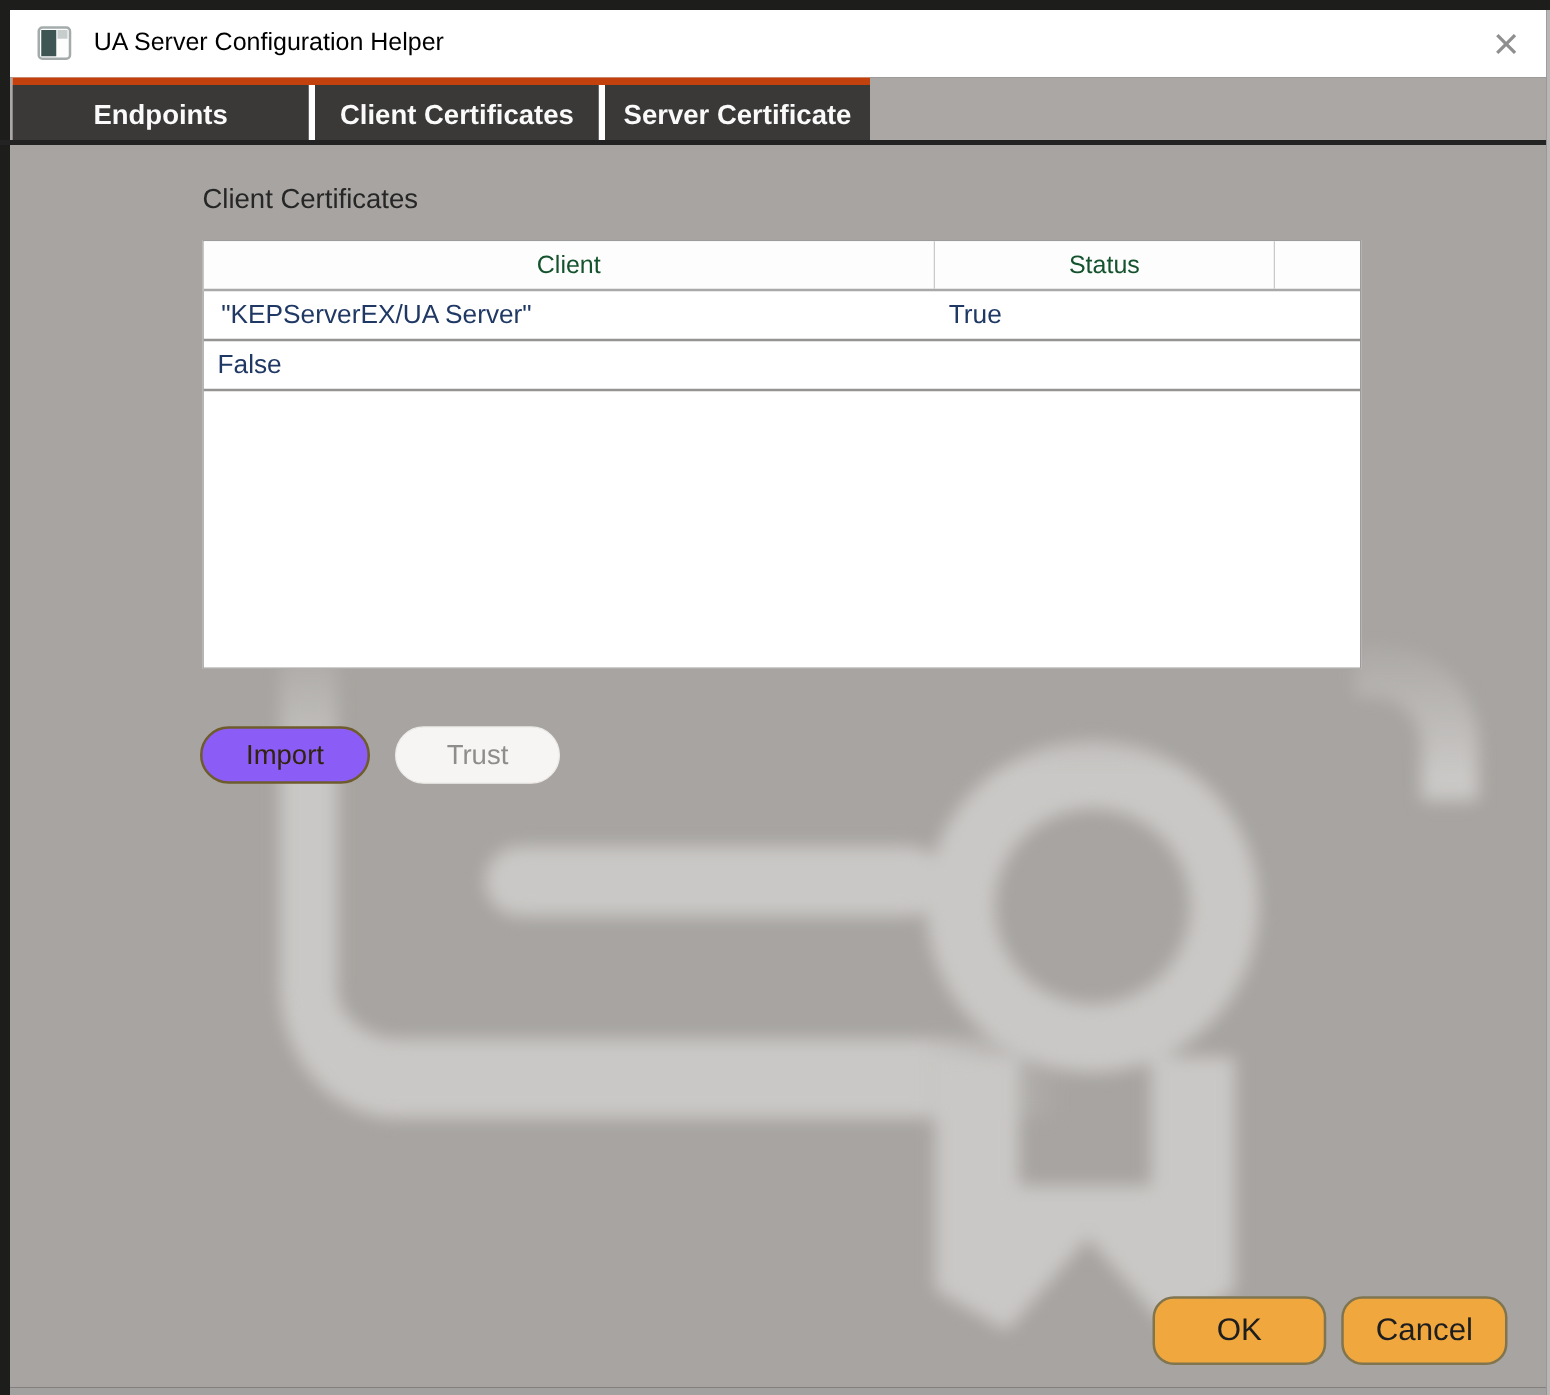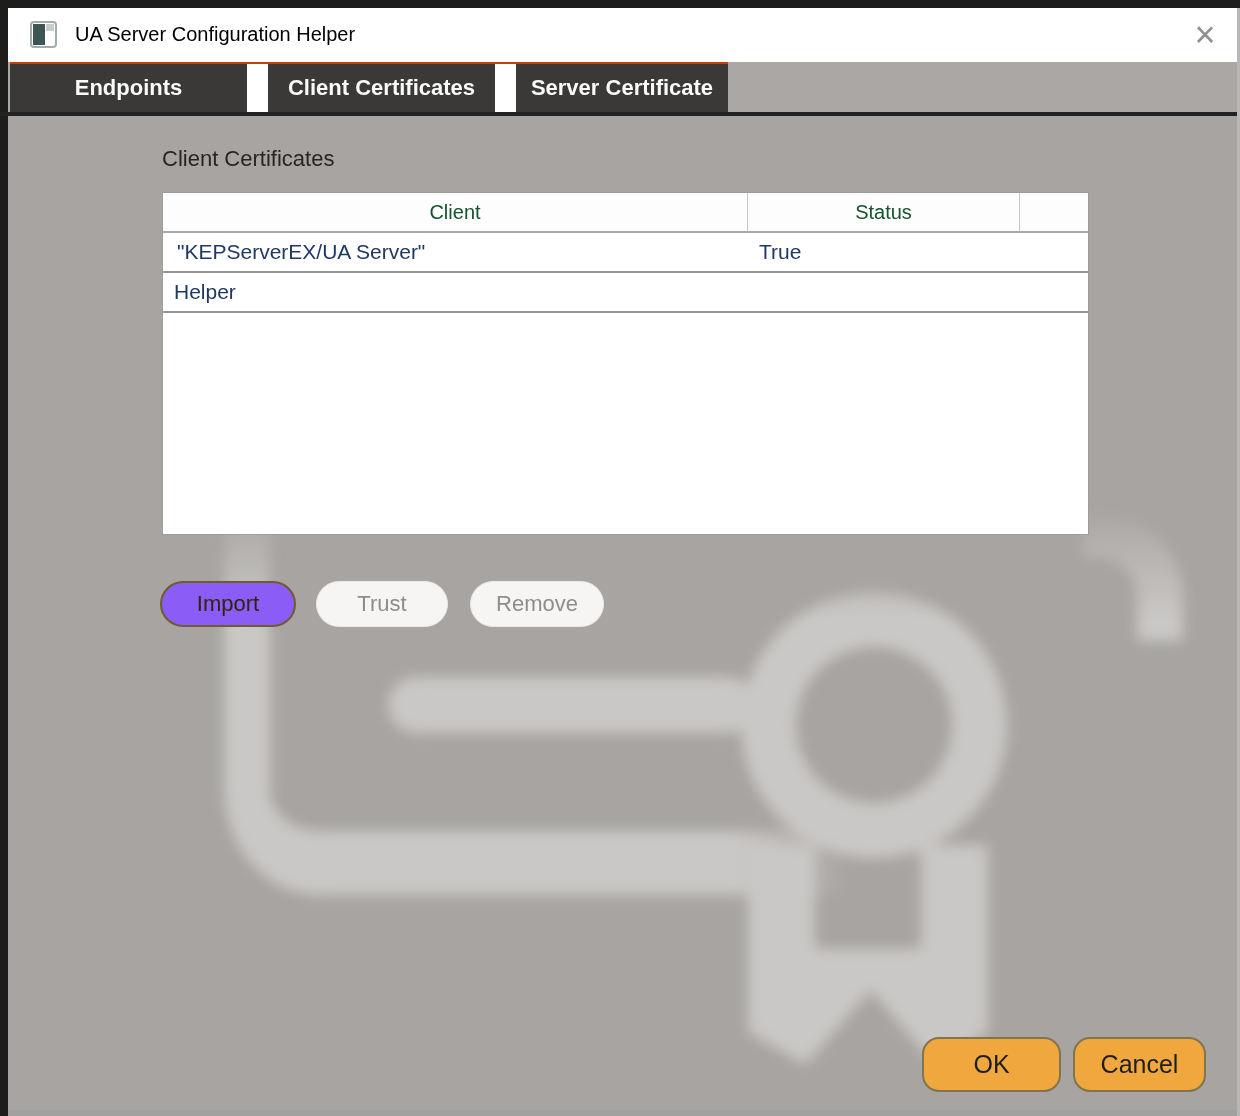--- a/index.html
+++ b/index.html
@@ -11,21 +11,21 @@
   
   .titlebar { position:absolute; left:8px; top:8px; width:1229px; height:54px; background:#ffffff; }
   .app-icon { position:absolute; left:22px; top:13px; width:27px; height:27px; background:#fdfdfd; border:2px solid #a4abab; border-radius:4px; }
   .app-icon .ico-left { position:absolute; left:1px; top:1px; width:12px; height:21px; background:#3d5654; }
   .app-icon .ico-sq  { position:absolute; right:1px; top:1px; width:8px; height:7px; background:#c7cdcd; }
   .title-text { position:absolute; left:67px; top:15px; font-size:20px; color:#000000; white-space:nowrap; }
   .close-btn { position:absolute; right:10px; top:5px; width:44px; height:44px; display:flex; align-items:center; justify-content:center; font-size:36px; color:#8f8f8f; cursor:pointer; line-height:1; }
 
   
   .tabstrip { position:absolute; left:8px; top:62px; width:1229px; height:50px; background:#aaa7a4; }
-  .tabs-row { position:absolute; left:2px; top:0; height:50px; display:flex; column-gap:21px; background:#ffffff; border-top:2px solid #c2410c; }
+  .tabs-row { position:absolute; left:2px; top:0; height:50px; display:flex; column-gap:5px; background:#ffffff; border-top:6px solid #c2410c; }
   .tab { background:#3a3938; color:#fafafa; font-size:22px; font-weight:bold; display:flex; align-items:center; justify-content:center; cursor:pointer; white-space:nowrap; height:48px; }
   .tab-endpoints { width:237px; }
   .tab-client    { width:227px; }
   .tab-server    { width:212px; }
   .tab-underline { position:absolute; left:0; top:112px; width:1240px; height:4px; background:#232323; }
 
   
   .content { position:absolute; left:8px; top:116px; width:1229px; height:994px; background:#a7a4a1; overflow:hidden; }
 
   
@@ -114,27 +114,26 @@
       <div class="t-head">
         <div class="th th-client">Client</div>
         <div class="th th-status">Status</div>
         <div class="th th-extra"></div>
       </div>
       <div class="t-row">
         <div class="td-client">"KEPServerEX/UA Server"</div>
         <div class="td-status">True</div>
       </div>
       <div class="t-row">
-        <div class="td-status">Helper</div>
+        <div class="td-status">False</div>
       </div>
     </div>
 
     <div class="btn btn-import">Import</div>
     <div class="btn btn-trust" aria-disabled="true">Trust</div>
-    <div class="btn btn-remove" aria-disabled="true">Remove</div>
 
     <div class="btn btn-ok">OK</div>
     <div class="btn btn-cancel">Cancel</div>
 
   </div>
 
   <div class="edge-right"></div>
   <div class="edge-bottom"></div>
 
 </div>

